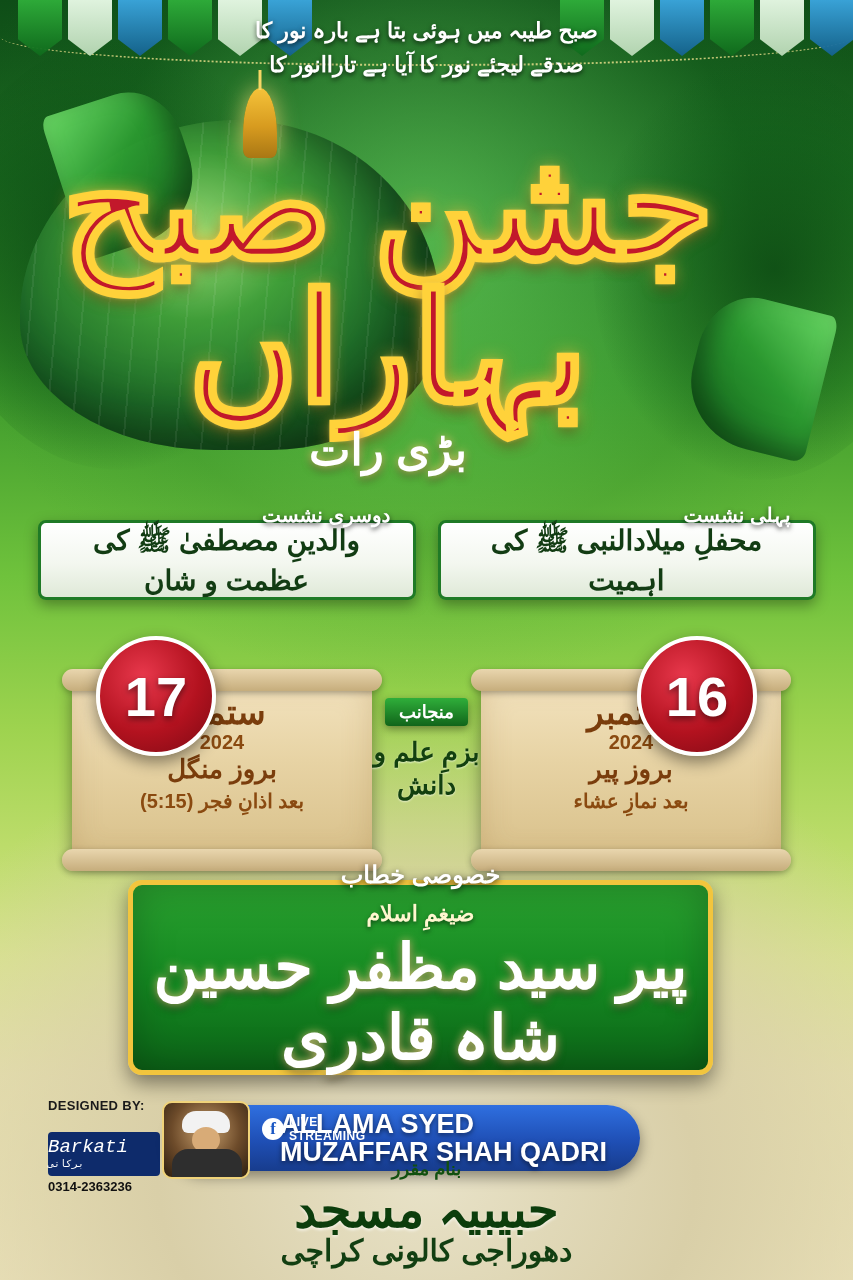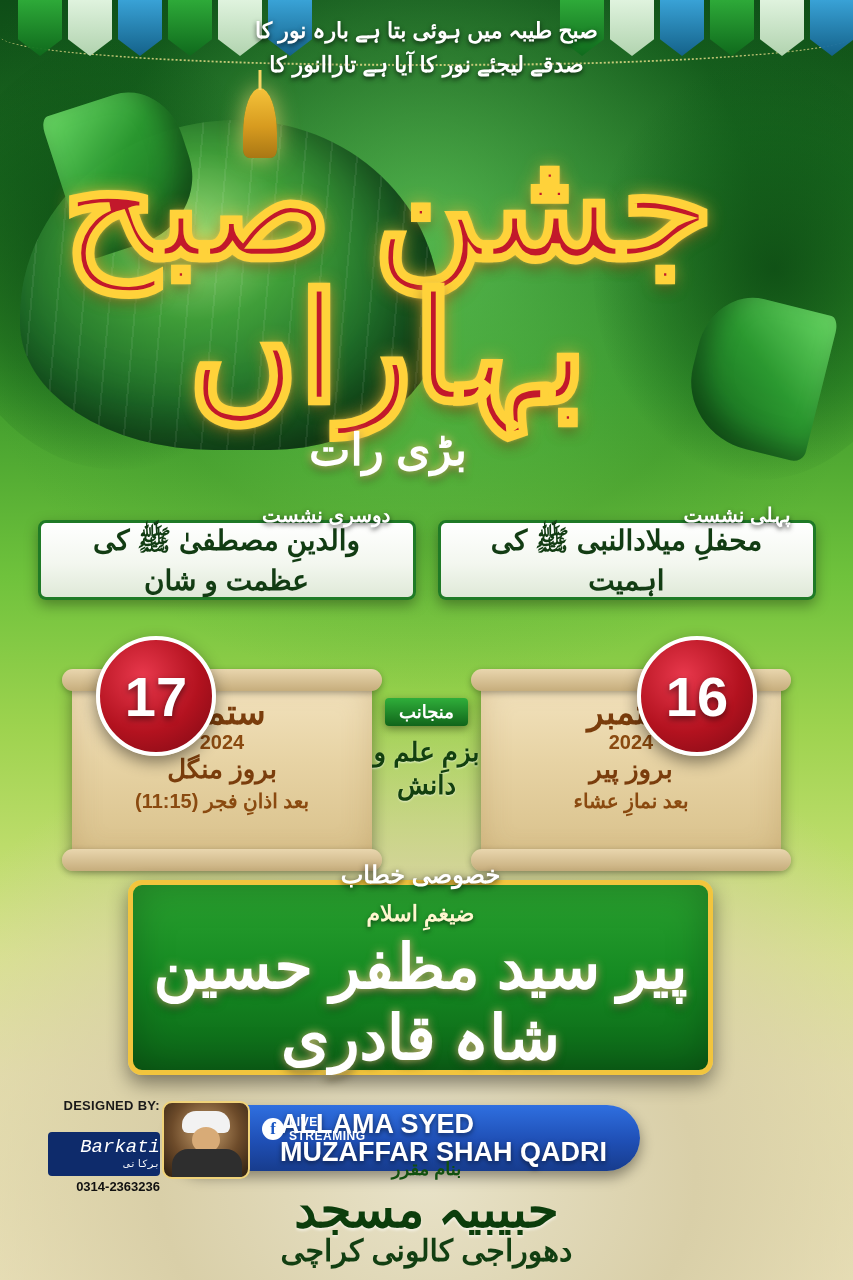--- a/index.html
+++ b/index.html
@@ -221,21 +221,21 @@
     margin-top: 16px; text-shadow: 0 2px 4px rgba(0,0,0,0.5);
   }
   .speaker-name {
     direction: rtl; color: #ffffff; font-size: 62px; font-weight: bold;
     line-height: 1.15; margin-top: 4px;
     text-shadow: 0 0 10px rgba(255,230,140,0.8), 0 4px 10px rgba(0,0,0,0.6);
   }
 
   
   .designer {
-    position: absolute; left: 48px; top: 1098px; width: 112px; text-align: right;
+    position: absolute; left: 48px; top: 1098px; width: 112px; text-align: left;
   }
   .designer-label {
     font-size: 13px; font-weight: bold; color: #1a1a1a; letter-spacing: 0.3px;
   }
   .designer-logo {
     margin-top: 19px; background: #0e2b6b; color: #ffffff;
     border-radius: 4px; padding: 4px 0 6px;
     font-family: Liberation Mono, monospace; font-style: italic; font-size: 19px;
   }
   .designer-logo small { display:block; font-size: 10px; font-style: normal; }
@@ -361,21 +361,21 @@
         <div class="scroll-day">بروز پیر</div>
         <div class="scroll-time">بعد نمازِ عشاء</div>
       </div>
     </div>
 
     <div class="scroll scroll-left">
       <div class="scroll-body">
         <div class="scroll-month">ستمبر</div>
         <div class="scroll-year">2024</div>
         <div class="scroll-day">بروز منگل</div>
-        <div class="scroll-time">بعد اذانِ فجر (11:15)</div>
+        <div class="scroll-time">بعد اذانِ فجر (5:15)</div>
       </div>
     </div>
 
     <div class="date-badge badge-16">16</div>
     <div class="date-badge badge-17">17</div>
 
     <div class="center-tag">
       <div class="center-tag-top">منجانب</div>
       <div class="center-tag-main">بزمِ علم و دانش</div>
     </div>

